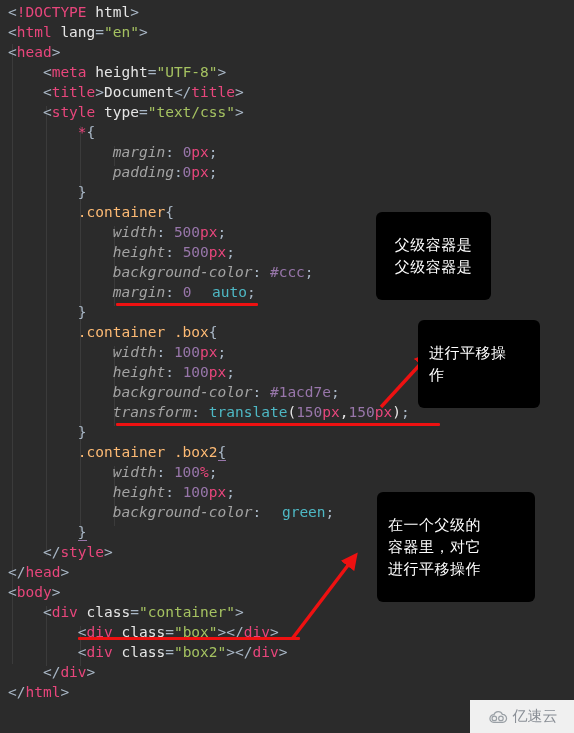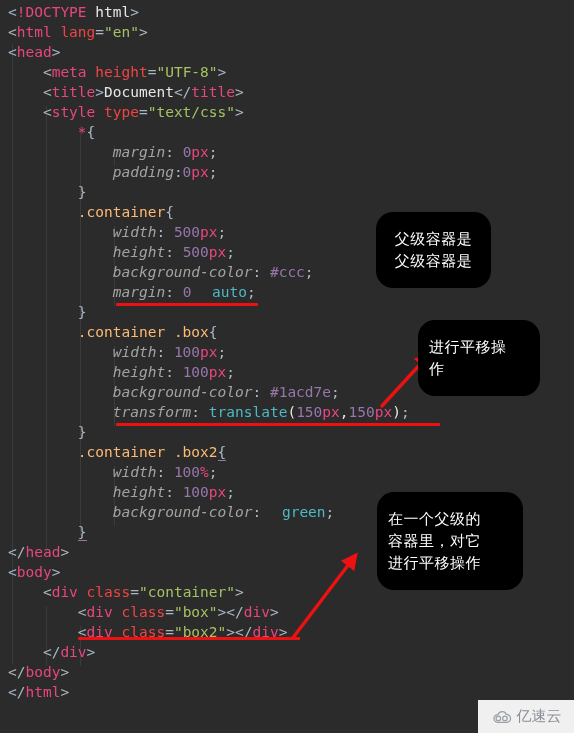--- a/index.html
+++ b/index.html
@@ -35,21 +35,21 @@
     top:0;
     width:1px;
     background:#3b3b3b;
     z-index:0;
   }
 
   
   .pun   {color:#a9b7c6;}          
   .tag   {color:#e8467c;}          
   .abrk  {color:#a9b7c6;}          
-  .attr  {color:#ef4444;}          
+  .attr  {color:#e5e5e5;}          
   .aval  {color:#a5c261;}          
   .txt   {color:#e6e6e6;}          
   .sel   {color:#fdba74;}          
   .prop  {color:#a3a3a3;font-style:italic;}   
   .num   {color:#9876aa;}          
   .unit  {color:#e8467c;}          
   .val   {color:#4eb8c4;margin-left:12px;}          
   .hex   {color:#9876aa;}          
   .fn    {color:#4eb8c4;}          
   .white {color:#e6e6e6;}
@@ -62,38 +62,38 @@
     background:#ee1111;
     border-radius:1px;
     z-index:5;
   }
 
   
   .callout{
     position:absolute;
     background:#000000;
     color:#ffffff;
-    border-radius:17px;
+    border-radius:6px;
     font-family:"DejaVu Sans","Liberation Sans",sans-serif;
     font-size:15px;
     line-height:22px;
-    padding:16px 11px;
+    padding:22px 11px;
     box-sizing:border-box;
     z-index:8;
     letter-spacing:0.5px;
   }
 
   
   .arrow{position:absolute;z-index:7;}
 
   
   #watermark{
     position:absolute;
     right:0;bottom:0;
-    width:96px;height:33px;
+    width:104px;height:33px;
     background:#f0f0f0;
     display:flex;
     align-items:center;
     justify-content:center;
     gap:4px;
     z-index:20;
   }
   #watermark .wm-text{
     font-family:"DejaVu Sans","Liberation Sans",sans-serif;
     font-size:15px;
@@ -163,34 +163,34 @@
   <div class="line">        <span class="sel">.container</span> <span class="sel">.box2</span><span class="pun bmatch">{</span></div>
 
   <div class="line">            <span class="prop">width</span><span class="pun">:</span> <span class="num">100</span><span class="unit">%</span><span class="pun">;</span></div>
 
   <div class="line">            <span class="prop">height</span><span class="pun">:</span> <span class="num">100</span><span class="unit">px</span><span class="pun">;</span></div>
 
   <div class="line">            <span class="prop">background-color</span><span class="pun">:</span> <span class="val">green</span><span class="pun">;</span></div>
 
   <div class="line">        <span class="pun bmatch">}</span></div>
 
+  <div class="line">    <span class="abrk">&lt;/</span><span class="tag">style</span><span class="abrk">&gt;</span></div>
 
   <div class="line"><span class="abrk">&lt;/</span><span class="tag">head</span><span class="abrk">&gt;</span></div>
 
   <div class="line"><span class="abrk">&lt;</span><span class="tag">body</span><span class="abrk">&gt;</span></div>
 
   <div class="line">    <span class="abrk">&lt;</span><span class="tag">div</span> <span class="attr">class</span><span class="pun">=</span><span class="aval">"container"</span><span class="abrk">&gt;</span></div>
 
   <div class="line">        <span class="abrk">&lt;</span><span class="tag">div</span> <span class="attr">class</span><span class="pun">=</span><span class="aval">"box"</span><span class="abrk">&gt;&lt;/</span><span class="tag">div</span><span class="abrk">&gt;</span></div>
 
   <div class="line">        <span class="abrk">&lt;</span><span class="tag">div</span> <span class="attr">class</span><span class="pun">=</span><span class="aval">"box2"</span><span class="abrk">&gt;&lt;/</span><span class="tag">div</span><span class="abrk">&gt;</span></div>
 
   <div class="line">    <span class="abrk">&lt;/</span><span class="tag">div</span><span class="abrk">&gt;</span></div>
 
-  <div class="line"><span class="abrk">&lt;/</span><span class="tag">body</span><span class="abrk">&gt;</span></div>
 
   <div class="line"><span class="abrk">&lt;/</span><span class="tag">html</span><span class="abrk">&gt;</span></div>
 </div>
 
 <div class="uline" style="left:116px; top:303px; width:142px;"></div>
 <div class="uline" style="left:116px; top:423px; width:324px;"></div>
 <div class="uline" style="left:78px; top:637px; width:222px;"></div>
 
 <svg class="arrow" style="left:375px; top:350px;" width="60" height="62" viewBox="0 0 60 62">
   <defs>
@@ -213,21 +213,21 @@
 <div class="callout" style="left:376px; top:212px; width:115px; text-align:center;">
   <div>父级容器是</div>
   <div>父级容器是</div>
 </div>
 
 <div class="callout" style="left:418px; top:320px; width:122px; text-align:left;">
   <div>进行平移操</div>
   <div>作</div>
 </div>
 
-<div class="callout" style="left:377px; top:492px; width:146px; text-align:left;">
+<div class="callout" style="left:377px; top:492px; width:158px; text-align:left;">
   <div>在一个父级的</div>
   <div>容器里，对它</div>
   <div>进行平移操作</div>
 </div>
 
 <div id="watermark">
   <svg width="22" height="15" viewBox="0 0 30 20">
     <path d="M9,18 A5.2,5.2 0 1,1 9.4,7.6 A6.2,6.2 0 0,1 21,7.2 A5.4,5.4 0 1,1 21.5,18 Z" fill="none" stroke="#9aa0a6" stroke-width="1.7"></path>
     <circle cx="10" cy="12.6" r="3.1" fill="none" stroke="#9aa0a6" stroke-width="1.6"></circle>
     <circle cx="19" cy="12.6" r="3.1" fill="none" stroke="#9aa0a6" stroke-width="1.6"></circle>

